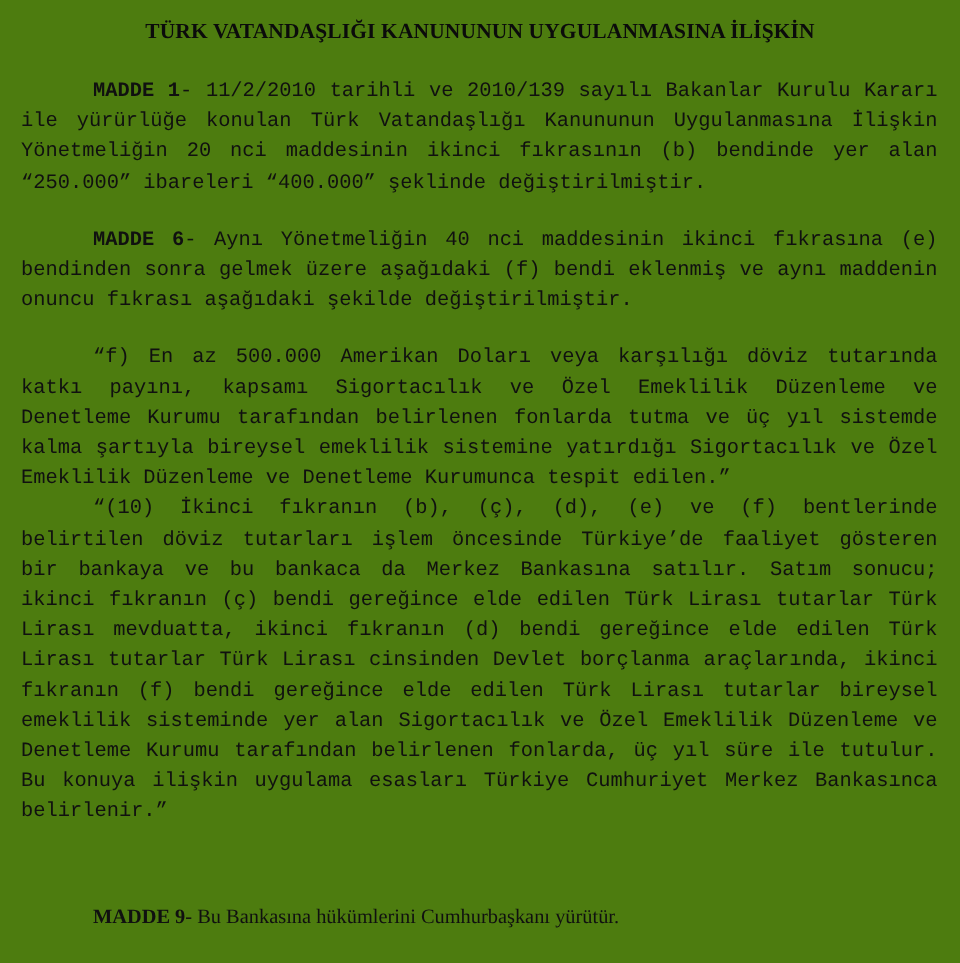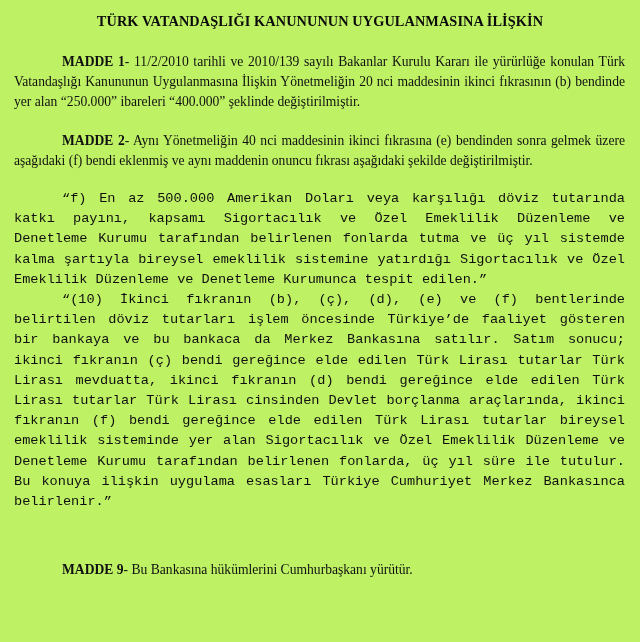--- a/index.html
+++ b/index.html
@@ -14,21 +14,21 @@
     color: #0d0d0d;
     overflow: hidden;
   }
 
   .page {
     position: relative;
     width: 640px;
     height: 642px;
     box-sizing: border-box;
     padding: 0;
-    background: #bef264;
+    background: #4d7c0f;
   }
 
   
   .doc-title {
     margin: 0;
     padding: 10px 58px 0 58px;
     text-align: center;
     font-weight: bold;
     font-size: 14.3px;
     line-height: 23px;
@@ -50,20 +50,21 @@
     font-size: 13.6px;
     line-height: 20.2px;
     text-align: justify;
     text-justify: inter-word;
     color: #101010;
     hyphens: none;
   }
 
   .para.indent {
     text-indent: 48px;
+    font-family: Liberation Mono, monospace;
   }
 
   .para.quoted {
     text-indent: 48px;
     font-family: Liberation Mono, monospace;
   }
 
   .gap-lg { height: 19px; }
   .gap-md { height: 18px; }
   .gap-sm { height: 10px; }
@@ -95,21 +96,21 @@
   </h1>
 
   <div class="doc-body">
 
     <div class="gap-lg"></div>
 
     <p class="para indent"><span class="madde-label">MADDE 1</span><span>- 11/2/2010 tarihli ve 2010/139 sayılı Bakanlar Kurulu Kararı ile yürürlüğe konulan Türk Vatandaşlığı Kanununun Uygulanmasına İlişkin Yönetmeliğin 20 nci maddesinin ikinci fıkrasının (b) bendinde yer alan “250.000” ibareleri “400.000” şeklinde değiştirilmiştir.</span></p>
 
     <div class="gap-md"></div>
 
-    <p class="para indent"><span class="madde-label">MADDE 2</span><span>- Aynı Yönetmeliğin 40 nci maddesinin ikinci fıkrasına (e) bendinden sonra gelmek üzere aşağıdaki (f) bendi eklenmiş ve aynı maddenin onuncu fıkrası aşağıdaki şekilde değiştirilmiştir.</span></p>
+    <p class="para indent"><span class="madde-label">MADDE 6</span><span>- Aynı Yönetmeliğin 40 nci maddesinin ikinci fıkrasına (e) bendinden sonra gelmek üzere aşağıdaki (f) bendi eklenmiş ve aynı maddenin onuncu fıkrası aşağıdaki şekilde değiştirilmiştir.</span></p>
 
     <div class="gap-md"></div>
 
     <p class="para quoted">“f) En az 500.000 Amerikan Doları veya karşılığı döviz tutarında katkı payını, kapsamı Sigortacılık ve Özel Emeklilik Düzenleme ve Denetleme Kurumu tarafından belirlenen fonlarda tutma ve üç yıl sistemde kalma şartıyla bireysel emeklilik sistemine yatırdığı Sigortacılık ve Özel Emeklilik Düzenleme ve Denetleme Kurumunca tespit edilen.”</p>
 
     <p class="para quoted">“(10) İkinci fıkranın (b), (ç), (d), (e) ve (f) bentlerinde belirtilen döviz tutarları işlem öncesinde Türkiye’de faaliyet gösteren bir bankaya ve bu bankaca da Merkez Bankasına satılır. Satım sonucu; ikinci fıkranın (ç) bendi gereğince elde edilen Türk Lirası tutarlar Türk Lirası mevduatta, ikinci fıkranın (d) bendi gereğince elde edilen Türk Lirası tutarlar Türk Lirası cinsinden Devlet borçlanma araçlarında, ikinci fıkranın (f) bendi gereğince elde edilen Türk Lirası tutarlar bireysel emeklilik sisteminde yer alan Sigortacılık ve Özel Emeklilik Düzenleme ve Denetleme Kurumu tarafından belirlenen fonlarda, üç yıl süre ile tutulur. Bu konuya ilişkin uygulama esasları Türkiye Cumhuriyet Merkez Bankasınca belirlenir.”</p>
 
     <div class="gap-lg"></div>
 
 

